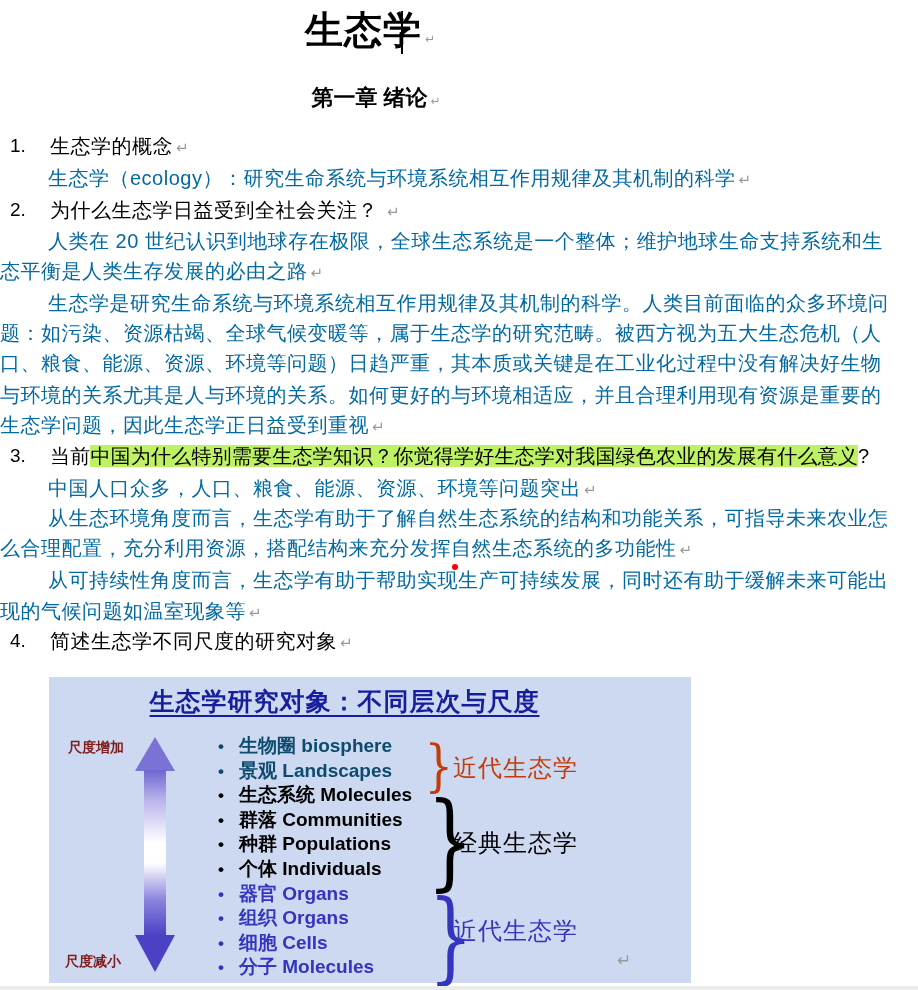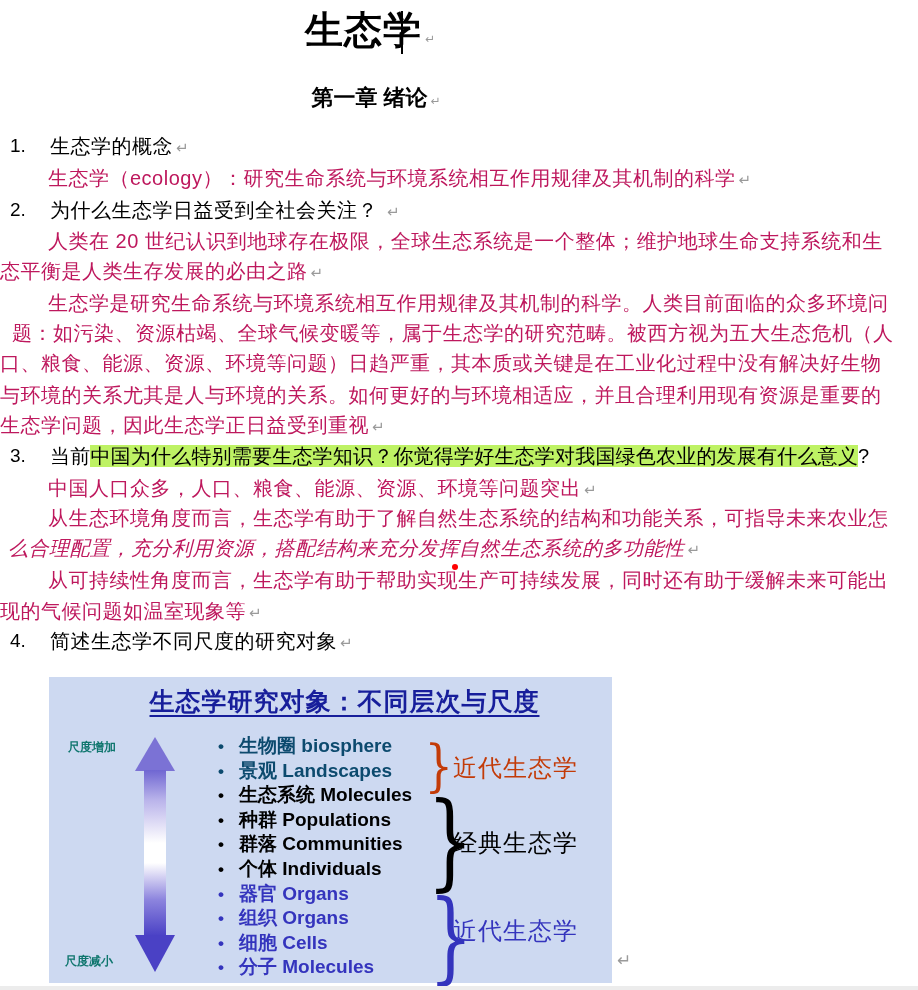--- a/index.html
+++ b/index.html
@@ -9,32 +9,32 @@
   }
   .page{position:absolute;inset:0;}
   
   .doc-title-row{position:absolute;top:4px;left:0;width:740px;text-align:center;line-height:52px;}
   .doc-title{font-size:38px;font-weight:bold;color:#000;letter-spacing:1px;}
   .chapter-row{position:absolute;top:84px;left:0;width:752px;text-align:center;line-height:28px;}
   .chapter{font-size:22px;font-weight:bold;color:#000;}
   .pilcrow{color:#9a9a9a;font-weight:normal;font-size:0.75em;margin-left:3px;font-family:"DejaVu Sans",sans-serif;}
   .pilcrow.sp{margin-left:9px;}
   .ln{position:absolute;height:26px;line-height:26px;font-size:20px;letter-spacing:0.5px;white-space:nowrap;color:#000;}
-  .ln .red{color:#be185d;}
+  .ln .red{color:#0369a1;}
   .num{position:absolute;left:10px;top:0;font-size:19px;color:#000;letter-spacing:0;}
   .hl{background:#bef264;}
   .caret{position:absolute;left:401px;top:11px;width:2px;height:43px;background:#000;}
   .emph-dot{position:absolute;left:452px;top:564px;width:6px;height:6px;border-radius:50%;background:#ff0000;}
   .bottom-strip{position:absolute;left:0;top:986px;width:918px;height:4px;background:#ececec;}
   
-  .fig{position:absolute;left:49px;top:677px;width:563px;height:306px;background:#cdd9f1;}
+  .fig{position:absolute;left:49px;top:677px;width:642px;height:306px;background:#cdd9f1;}
   .fig-title{position:absolute;top:8px;left:0;width:563px;text-align:center;padding-left:28px;box-sizing:border-box;
     font-size:25px;font-weight:bold;color:#171e9b;letter-spacing:1px;white-space:nowrap;}
   .fig-title span{text-decoration:underline;text-decoration-thickness:2px;text-underline-offset:5px;}
-  .scale-label{position:absolute;font-size:12px;font-weight:bold;color:#0f766e;white-space:nowrap;}
+  .scale-label{position:absolute;font-size:14px;font-weight:bold;color:#7f1d1d;white-space:nowrap;}
   .arrow-up{position:absolute;left:86px;top:60px;width:0;height:0;
     border-left:20px solid transparent;border-right:20px solid transparent;border-bottom:34px solid #7b72d5;}
   .arrow-shaft{position:absolute;left:95px;top:93px;width:22px;height:166px;
     background:linear-gradient(to bottom,#6f66d2 0%,#b9b3ea 18%,#ffffff 44%,#ffffff 56%,#8d85de 78%,#4a41c5 100%);}
   .arrow-down{position:absolute;left:86px;top:258px;width:0;height:0;
     border-left:20px solid transparent;border-right:20px solid transparent;border-top:37px solid #4a41c5;}
   .fig-list{position:absolute;left:169px;top:57px;}
   .fig-item{height:24.6px;line-height:24.6px;font-size:19px;font-weight:bold;white-space:nowrap;}
   .fig-item .blt{display:inline-block;width:21px;font-size:17px;}
   .g1{color:#0c4a6e;} .g2{color:#000000;} .g3{color:#3434bd;}
@@ -79,21 +79,21 @@
 
   <div class="ln" style="top:228px;left:48px;">
     <span class="red">人类在 20 世纪认识到地球存在极限，全球生态系统是一个整体；维护地球生命支持系统和生</span>
   </div>
   <div class="ln" style="top:258px;left:0;">
     <span class="red">态平衡是人类生存发展的必由之路</span><span class="pilcrow">↵</span>
   </div>
   <div class="ln" style="top:290px;left:48px;">
     <span class="red">生态学是研究生命系统与环境系统相互作用规律及其机制的科学。人类目前面临的众多环境问</span>
   </div>
-  <div class="ln" style="top:320px;left:0;padding-left:12px;">
+  <div class="ln" style="top:320px;left:0;">
     <span class="red">题：如污染、资源枯竭、全球气候变暖等，属于生态学的研究范畴。被西方视为五大生态危机（人</span>
   </div>
   <div class="ln" style="top:350px;left:0;">
     <span class="red">口、粮食、能源、资源、环境等问题）日趋严重，其本质或关键是在工业化过程中没有解决好生物</span>
   </div>
   <div class="ln" style="top:382px;left:0;">
     <span class="red">与环境的关系尤其是人与环境的关系。如何更好的与环境相适应，并且合理利用现有资源是重要的</span>
   </div>
   <div class="ln" style="top:412px;left:0;">
     <span class="red">生态学问题，因此生态学正日益受到重视</span><span class="pilcrow">↵</span>
@@ -103,21 +103,21 @@
     <span class="num">3.</span>
     <span style="margin-left:50px;">当前</span><span class="hl">中国为什么特别需要生态学知识？你觉得学好生态学对我国绿色农业的发展有什么意义</span><span>?</span>
   </div>
 
   <div class="ln" style="top:475px;left:48px;">
     <span class="red">中国人口众多，人口、粮食、能源、资源、环境等问题突出</span><span class="pilcrow">↵</span>
   </div>
   <div class="ln" style="top:505px;left:48px;">
     <span class="red">从生态环境角度而言，生态学有助于了解自然生态系统的结构和功能关系，可指导未来农业怎</span>
   </div>
-  <div class="ln" style="top:535px;left:8px;font-style:italic;">
+  <div class="ln" style="top:535px;left:0;">
     <span class="red">么合理配置，充分利用资源，搭配结构来充分发挥自然生态系统的多功能性</span><span class="pilcrow">↵</span>
   </div>
   <div class="ln" style="top:567px;left:48px;">
     <span class="red">从可持续性角度而言，生态学有助于帮助实现生产可持续发展，同时还有助于缓解未来可能出</span>
   </div>
   <div class="emph-dot"></div>
   <div class="ln" style="top:598px;left:0;">
     <span class="red">现的气候问题如温室现象等</span><span class="pilcrow">↵</span>
   </div>
 
@@ -135,22 +135,22 @@
     <div class="scale-label" style="left:16px;top:276px;">尺度减小</div>
 
     <div class="arrow-up"></div>
     <div class="arrow-shaft"></div>
     <div class="arrow-down"></div>
 
     <div class="fig-list">
       <div class="fig-item g1"><span class="blt">•</span><span>生物圈 biosphere</span></div>
       <div class="fig-item g1"><span class="blt">•</span><span>景观 Landscapes</span></div>
       <div class="fig-item g2"><span class="blt">•</span><span>生态系统 Molecules</span></div>
+      <div class="fig-item g2"><span class="blt">•</span><span>群落 Communities</span></div>
       <div class="fig-item g2"><span class="blt">•</span><span>种群 Populations</span></div>
-      <div class="fig-item g2"><span class="blt">•</span><span>群落 Communities</span></div>
       <div class="fig-item g2"><span class="blt">•</span><span>个体 Individuals</span></div>
       <div class="fig-item g3"><span class="blt">•</span><span>器官 Organs</span></div>
       <div class="fig-item g3"><span class="blt">•</span><span>组织 Organs</span></div>
       <div class="fig-item g3"><span class="blt">•</span><span>细胞 Cells</span></div>
       <div class="fig-item g3"><span class="blt">•</span><span>分子 Molecules</span></div>
     </div>
 
     <div class="brace brace1">}</div>
     <div class="brace brace2">}</div>
     <div class="brace brace3">}</div>

